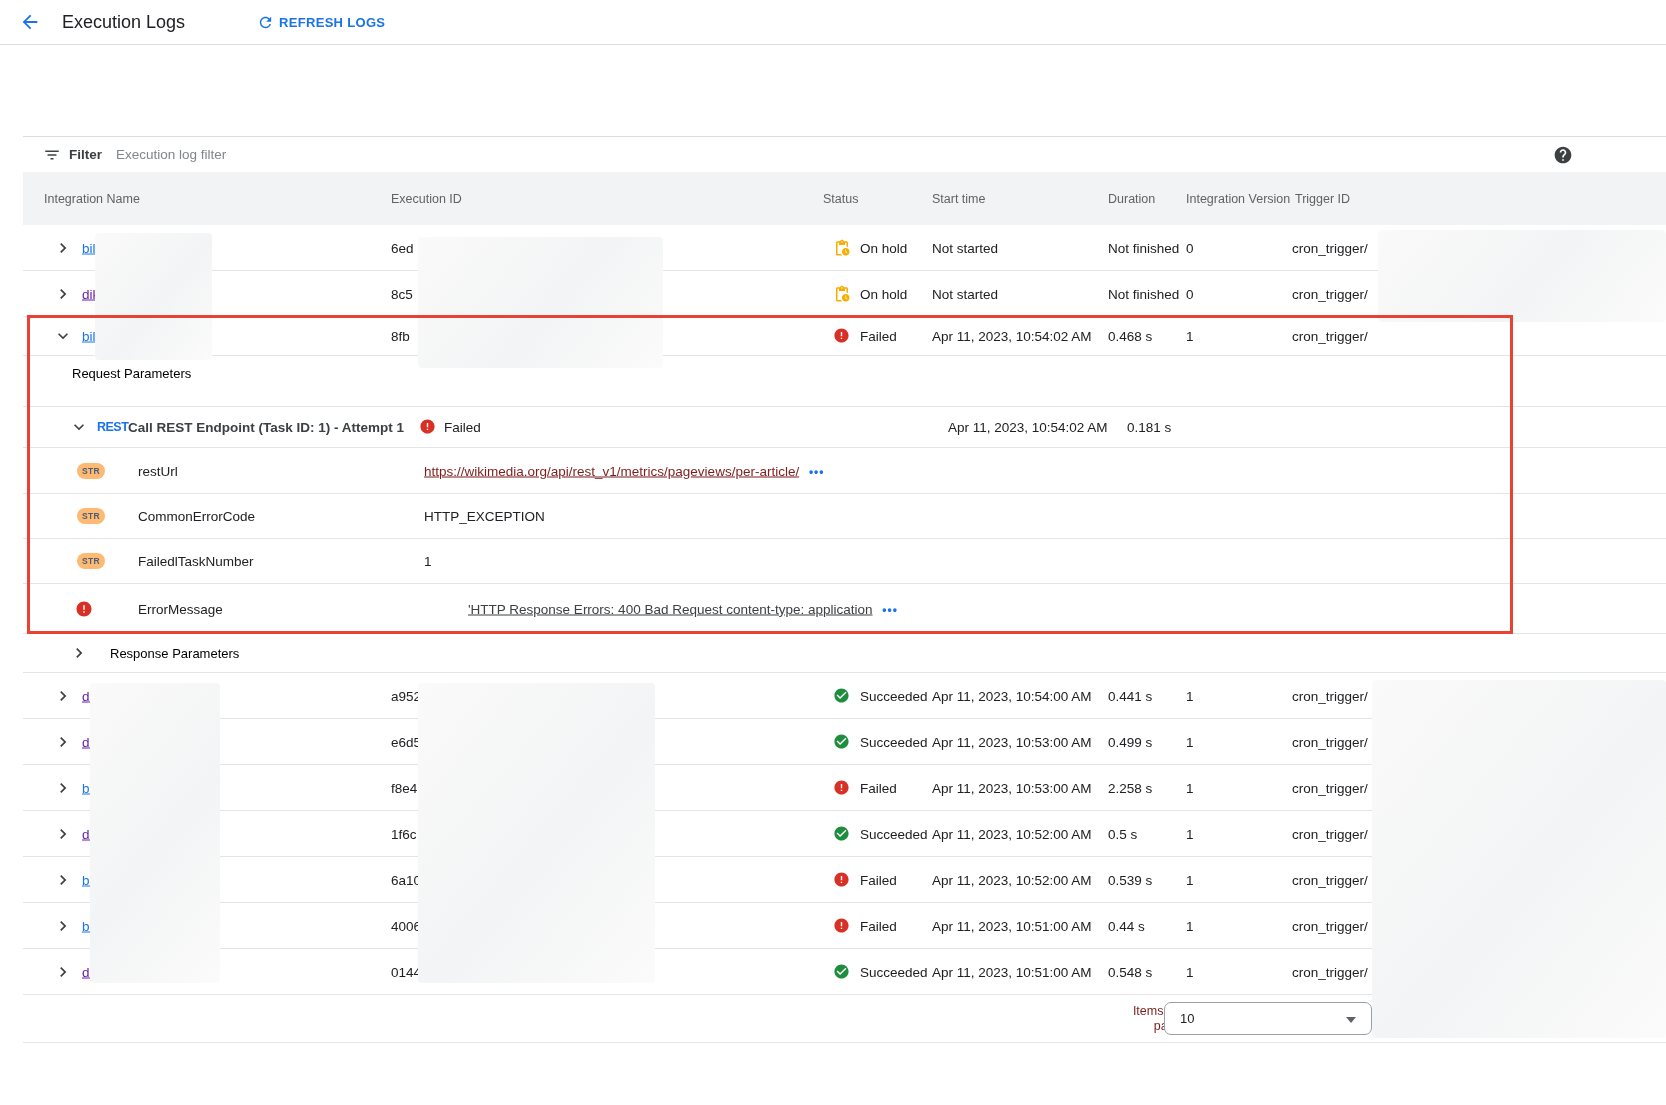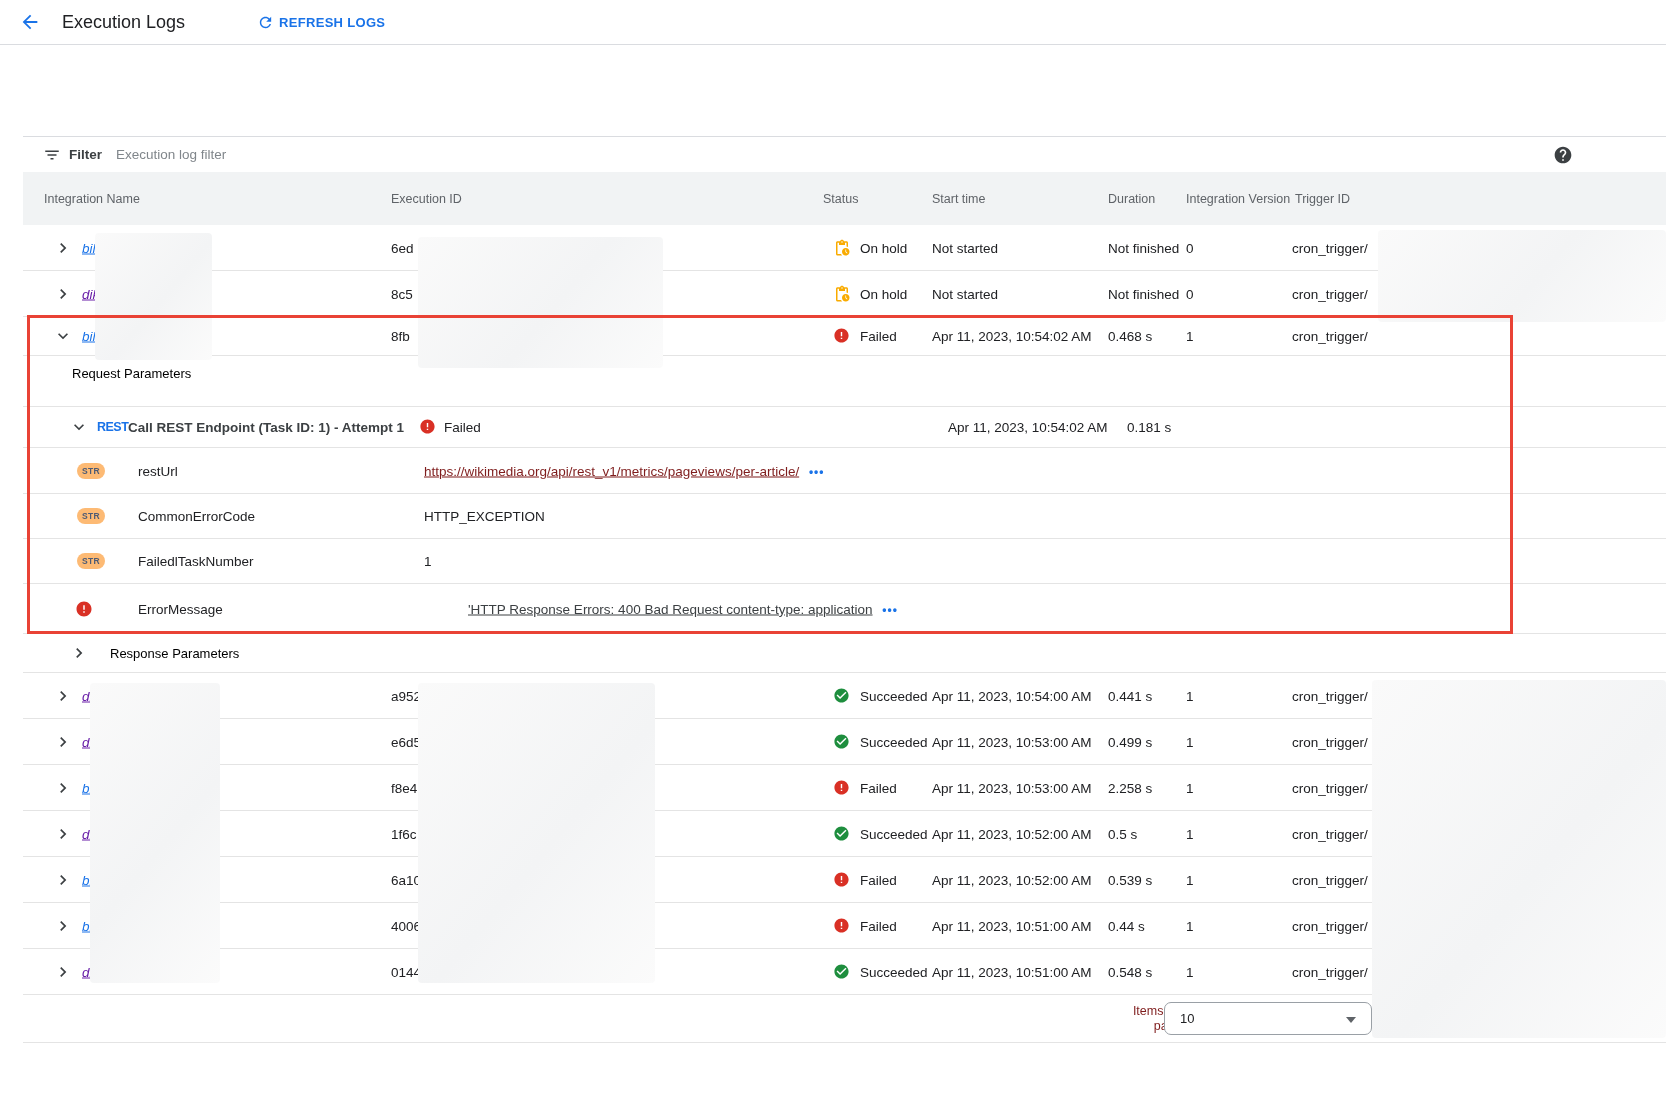--- a/index.html
+++ b/index.html
@@ -37,21 +37,21 @@
   .tbl { position:absolute; left:23px; top:172px; width:1643px; }
   .thead { position:relative; height:53px; background:#f1f3f4; }
   .th { position:absolute; top:50%; transform:translateY(-50%); color:#5f6368; font-size:12.5px; white-space:nowrap; }
   .th-name{left:21px} .th-exec{left:368px} .th-status{left:800px} .th-start{left:909px}
   .th-dur{left:1085px} .th-ver{left:1163px} .th-trig{left:1272px}
 
   .log-row { position:relative; height:46px; border-bottom:1px solid #e4e4e4; background:#fff; }
   .cell { position:absolute; top:50%; transform:translateY(-50%); white-space:nowrap; font-size:13.5px; color:#202124; }
   .chev { position:absolute; left:28px; top:50%; transform:translateY(-50%); width:24px; height:24px;
     display:flex; align-items:center; justify-content:center; cursor:pointer; }
-  .c-name { left:59px; font-size:13.5px; text-decoration:underline; color:#1a73e8; cursor:pointer;font-style:italic; }
+  .c-name { left:59px; font-size:13.5px; text-decoration:underline; color:#1a73e8; cursor:pointer; }
   .log-row.visited .c-name { color:#681da8; }
   .c-exec { left:368px; }
   .c-sicon { left:810px; width:18px; height:18px; }
   .c-sicon svg { display:none; }
   .st-onhold  .c-sicon .i-onhold  { display:block; }
   .st-failed  .c-sicon .i-failed  { display:block; }
   .st-succeeded .c-sicon .i-succeeded { display:block; }
   .c-status { left:837px; }
   .c-start { left:909px; }
   .c-dur { left:1085px; }

